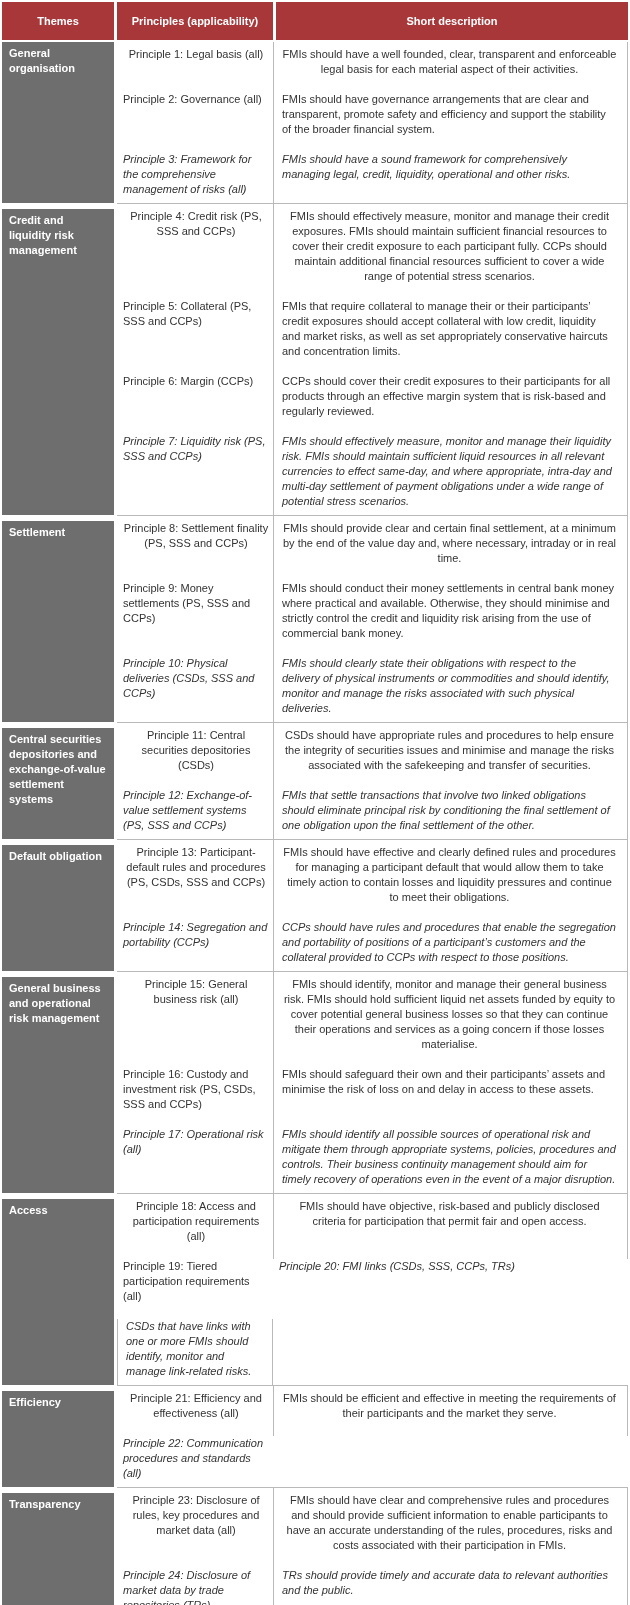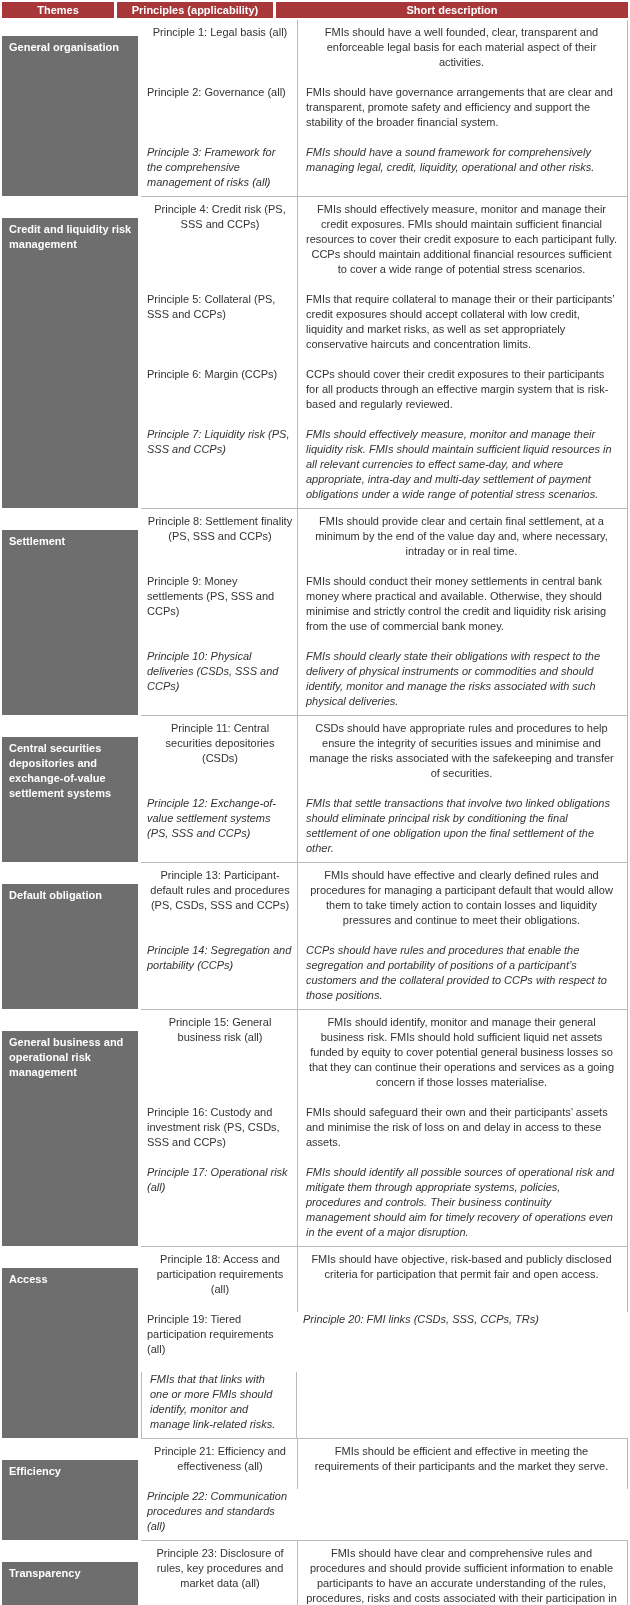--- a/index.html
+++ b/index.html
@@ -21,39 +21,38 @@
   
   .header-row {
     display: grid;
     grid-template-columns: 112px 156px 1fr;
     column-gap: 3px;
   }
   .hcell {
     background: var(--header-bg, #a8373a);
     color: var(--header-text, #ffffff);
     font-weight: bold;
-    height: 16px;
+    height: 38px;
     display: flex;
     align-items: center;
     justify-content: center;
     text-align: center;
   }
 
   
   .groups { margin-top: 2px; }
 
   .group {
     display: flex;
     align-items: stretch;
   }
   .theme-wrap {
-    width: 136px;
+    width: 112px;
     margin-right: 3px;
     display: flex;
-    margin-top: 16px;
   }
   .theme-cell {
     flex: 1;
     background: var(--theme-bg, #6e6e6e);
     color: #ffffff;
     font-weight: bold;
     padding: 4px 6px 4px 7px;
   }
   .group + .group .theme-wrap { padding-top: 6px; }
 
@@ -163,21 +162,21 @@
       </div>
       <div class="group">
         <div class="theme-wrap">
           <div class="theme-cell">Access</div>
         </div>
         <div class="group-body">
           <div class="p-cell first">Principle 18: Access and participation requirements (all)</div>
           <div class="d-cell first">FMIs should have objective, risk-based and publicly disclosed criteria for participation that permit fair and open access.</div>
           <div class="p-cell">Principle 19: Tiered participation requirements (all)</div>
           <div class="p-cell last">Principle 20: FMI links (CSDs, SSS, CCPs, TRs)</div>
-          <div class="d-cell last">FMIs that that links with one or more FMIs should identify, monitor and manage link-related risks.</div>
+          <div class="d-cell last">CSDs that have links with one or more FMIs should identify, monitor and manage link-related risks.</div>
         </div>
       </div>
       <div class="group">
         <div class="theme-wrap">
           <div class="theme-cell">Efficiency</div>
         </div>
         <div class="group-body">
           <div class="p-cell first">Principle 21: Efficiency and effectiveness (all)</div>
           <div class="d-cell first">FMIs should be efficient and effective in meeting the requirements of their participants and the market they serve.</div>
           <div class="p-cell last">Principle 22: Communication procedures and standards (all)</div>

